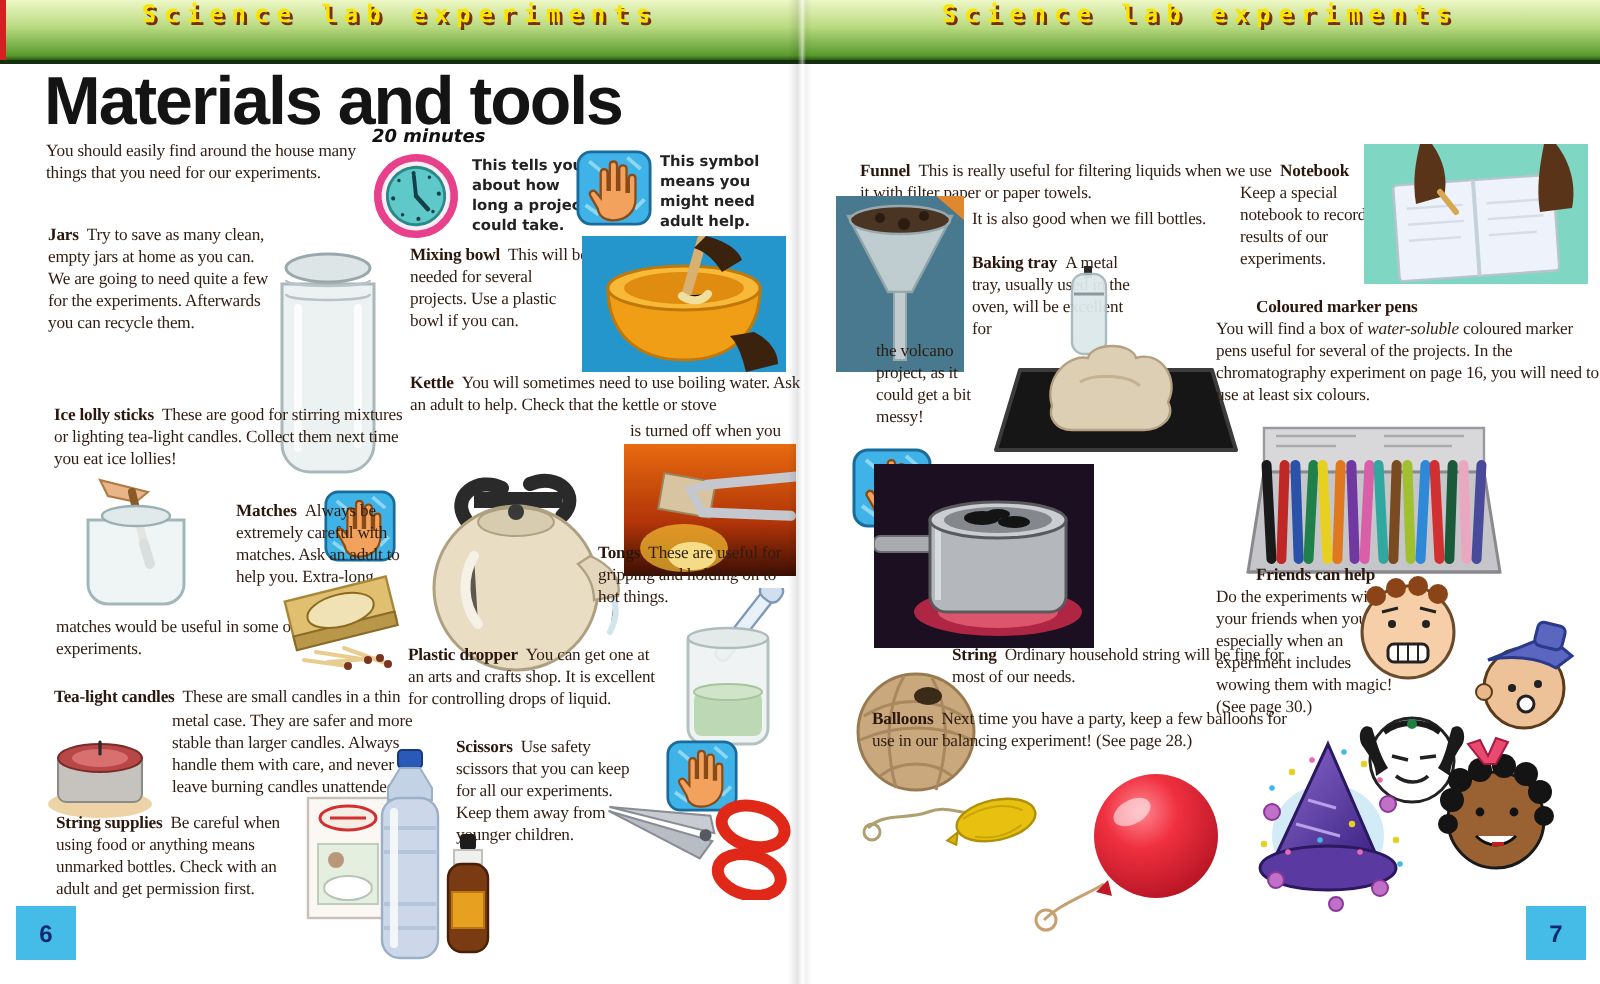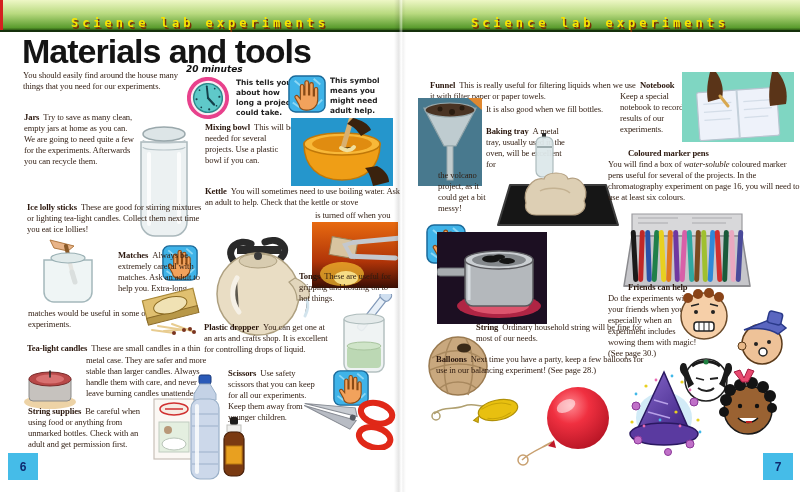--- a/index.html
+++ b/index.html
@@ -1,21 +1,21 @@
 <!DOCTYPE html>
 <html><head>
 <meta charset="utf-8">
 <style>
   html,body{margin:0;padding:0;background:#9a9a9a;}
   .spread{position:relative;width:800px;height:492px;background:#ffffff;overflow:hidden;
           font-family:"Liberation Serif",serif;}
   .page{position:absolute;top:0;width:400px;height:492px;}
   .banner{position:absolute;top:0;left:0;width:400px;height:30px;
           background:linear-gradient(#eef7c6 0%,#b9da80 45%,#5a9c2e 92%,#2e5a14 100%);
-          border-bottom:2px solid #15300c;display:flex;align-items:flex-end;justify-content:center;}
+          border-bottom:2px solid #15300c;display:flex;align-items:flex-start;justify-content:center;}
   .banner span{font-family:"DejaVu Sans Mono",monospace;font-weight:bold;font-size:12px;
           color:#f8e400;letter-spacing:4px;text-shadow:1.5px 1.5px 0 #7c2e06;}
   .title{position:absolute;left:22px;top:32px;font-family:"Liberation Sans",sans-serif;
           font-weight:bold;font-size:34px;letter-spacing:-1px;color:#141414;}
   .txt{position:absolute;font-size:8.6px;line-height:11px;color:#301c10;letter-spacing:-0.1px;margin:0;}
   .txt b{margin-right:4px;color:#2a160c;}
   .txt b.block{display:block;margin-right:0;padding-left:20px;}
   .note{position:absolute;font-family:"DejaVu Sans",sans-serif;font-weight:bold;
           font-size:7.4px;line-height:10px;color:#222;margin:0;}
   .minutes{position:absolute;font-family:"DejaVu Sans",sans-serif;font-weight:bold;font-style:italic;
@@ -133,21 +133,21 @@
     <div class="photo" style="left:22px;top:362px;width:56px;height:48px">
       <svg viewBox="0 0 56 48">
         <ellipse cx="28" cy="40" rx="26" ry="7" fill="#e8c890" opacity="0.8"></ellipse>
         <path d="M7 17h42v18a4 4 0 0 1-4 4H11a4 4 0 0 1-4-4z" fill="#c6c2be" stroke="#8a8a88" stroke-width="1"></path>
         <ellipse cx="28" cy="17" rx="21" ry="7" fill="#b84848" stroke="#7a2a2a" stroke-width="1"></ellipse>
         <ellipse cx="28" cy="17" rx="14" ry="4.5" fill="#d87070"></ellipse>
         <path d="M28 15v-6" stroke="#2a2a2a" stroke-width="1.6" stroke-linecap="round"></path>
       </svg>
     </div>
 
-    <p class="txt" style="left:28px;top:406px;width:128px"><b>String supplies</b><span>Be careful when using food or anything from unmarked bottles. Check with an adult and get permission first.</span></p>
+    <p class="txt" style="left:28px;top:406px;width:128px"><b>String supplies</b><span>Be careful when using food or anything means unmarked bottles. Check with an adult and get permission first.</span></p>
     <div class="photo" style="left:153px;top:398px;width:42px;height:62px">
       <svg viewBox="0 0 42 62">
         <rect x="1" y="1" width="40" height="60" fill="#fbf8f4" stroke="#c8c0b8" stroke-width="1.2"></rect>
         <ellipse cx="21" cy="11" rx="14" ry="6" fill="#f6ece4" stroke="#d03030" stroke-width="1.5"></ellipse>
         <path d="M12 11h18" stroke="#d03030" stroke-width="1.5"></path>
         <rect x="6" y="24" width="30" height="30" fill="#e4efe0" stroke="#c0ccc0" stroke-width="1"></rect>
         <ellipse cx="21" cy="46" rx="12" ry="6" fill="#ffffff" stroke="#b8c4b8" stroke-width="1"></ellipse>
         <circle cx="15" cy="32" r="4" fill="#b89878"></circle>
       </svg>
     </div>

